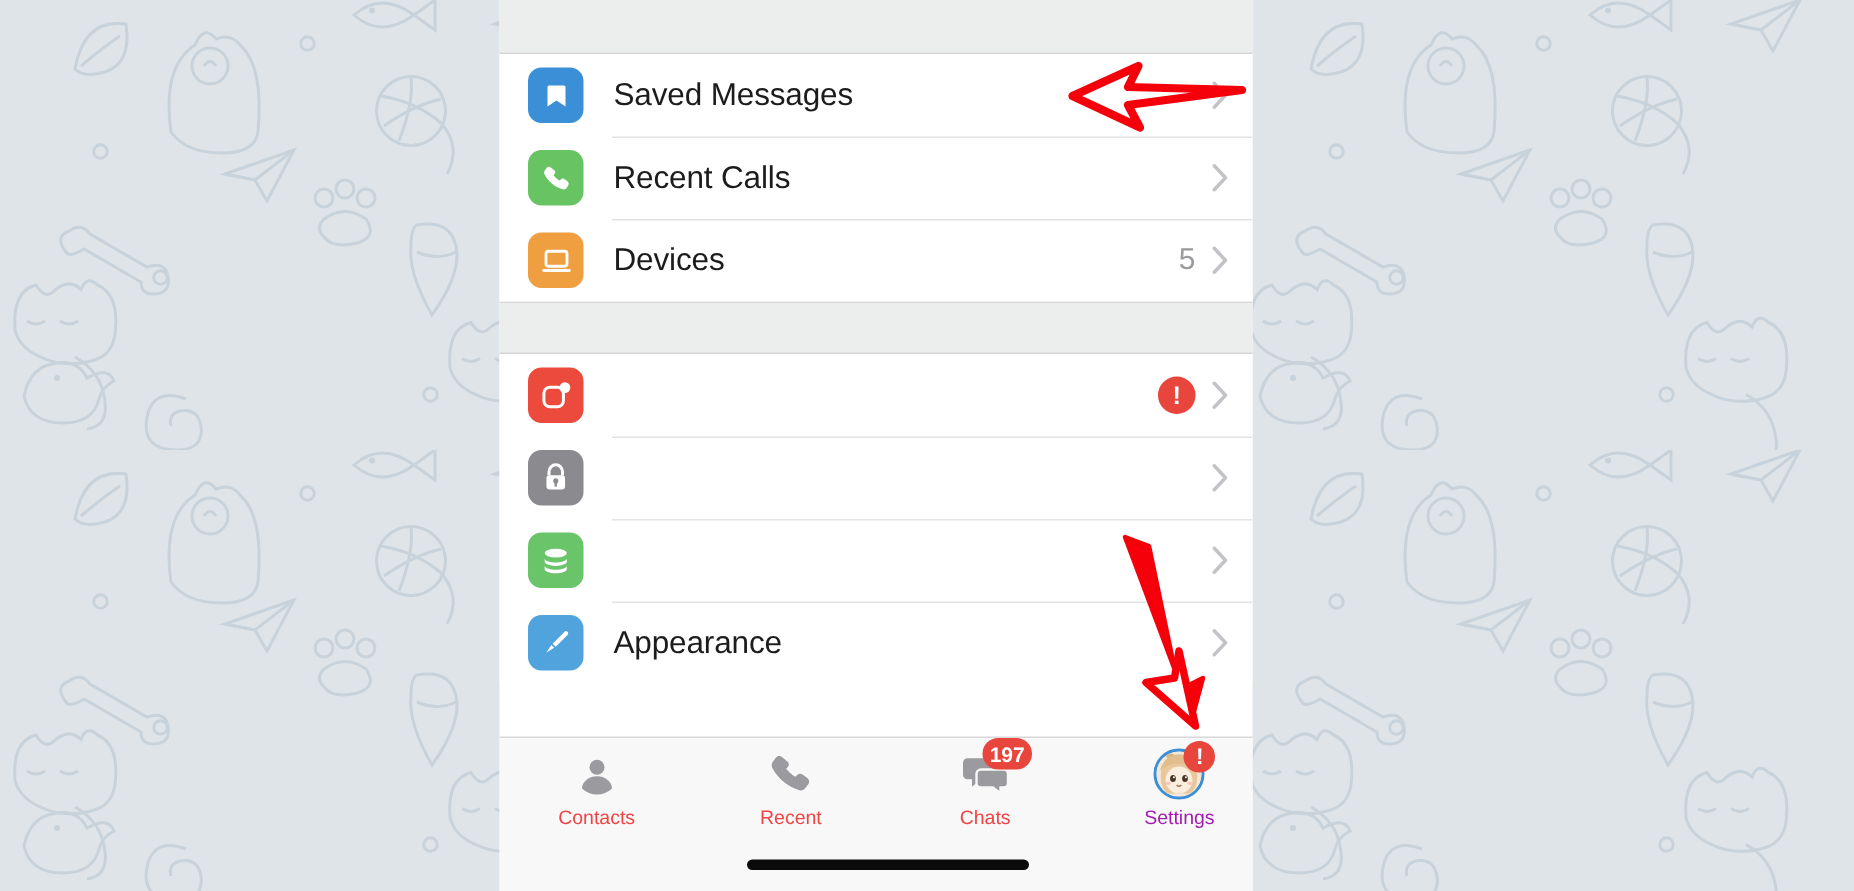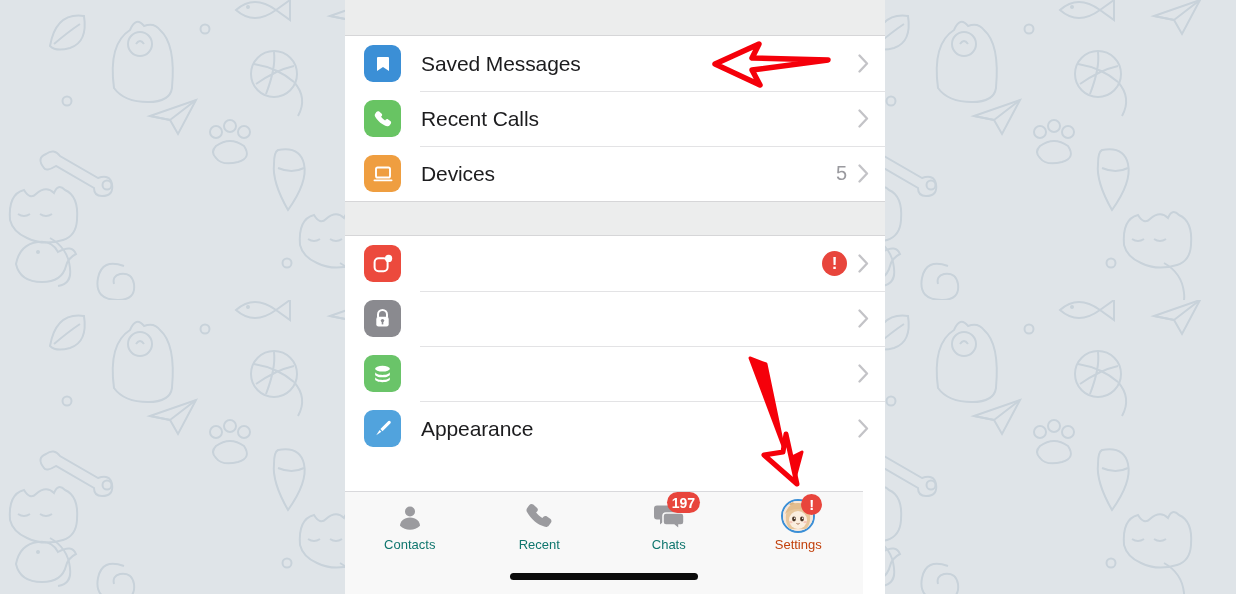--- a/index.html
+++ b/index.html
@@ -23,23 +23,23 @@
   #wallpaper {
     position: absolute;
     inset: 0;
     background: #dfe4e8;
   }
   #wallpaper svg { display: block; width: 100%; height: 100%; }
 
   
   #phone {
     position: absolute;
-    left: 345px;
+    left: 333px;
     top: 0;
-    width: 540px;
+    width: 502px;
     height: 594px;
     background: #ffffff;
     overflow: hidden;
     z-index: 5;
   }
 
   .section-gap {
     background: #eceded;
     border-bottom: 1px solid #d6d6d8;
     border-top: 1px solid #d6d6d8;
@@ -150,23 +150,23 @@
     width: 36px;
     height: 36px;
     display: flex;
     align-items: center;
     justify-content: center;
   }
   .tab-icon svg { display: block; }
   .tab-label {
     margin-top: 3px;
     font-size: 13px;
-    color: #0f766e;
-  }
-  .tab.active .tab-label { color: #c2410c; }
+    color: #ef4444;
+  }
+  .tab.active .tab-label { color: #a21caf; }
 
   .tab-badge {
     position: absolute;
     top: -6px;
     left: 16px;
     min-width: 30px;
     height: 21px;
     padding: 0 5px;
     border-radius: 11px;
     background: #e8453c;

